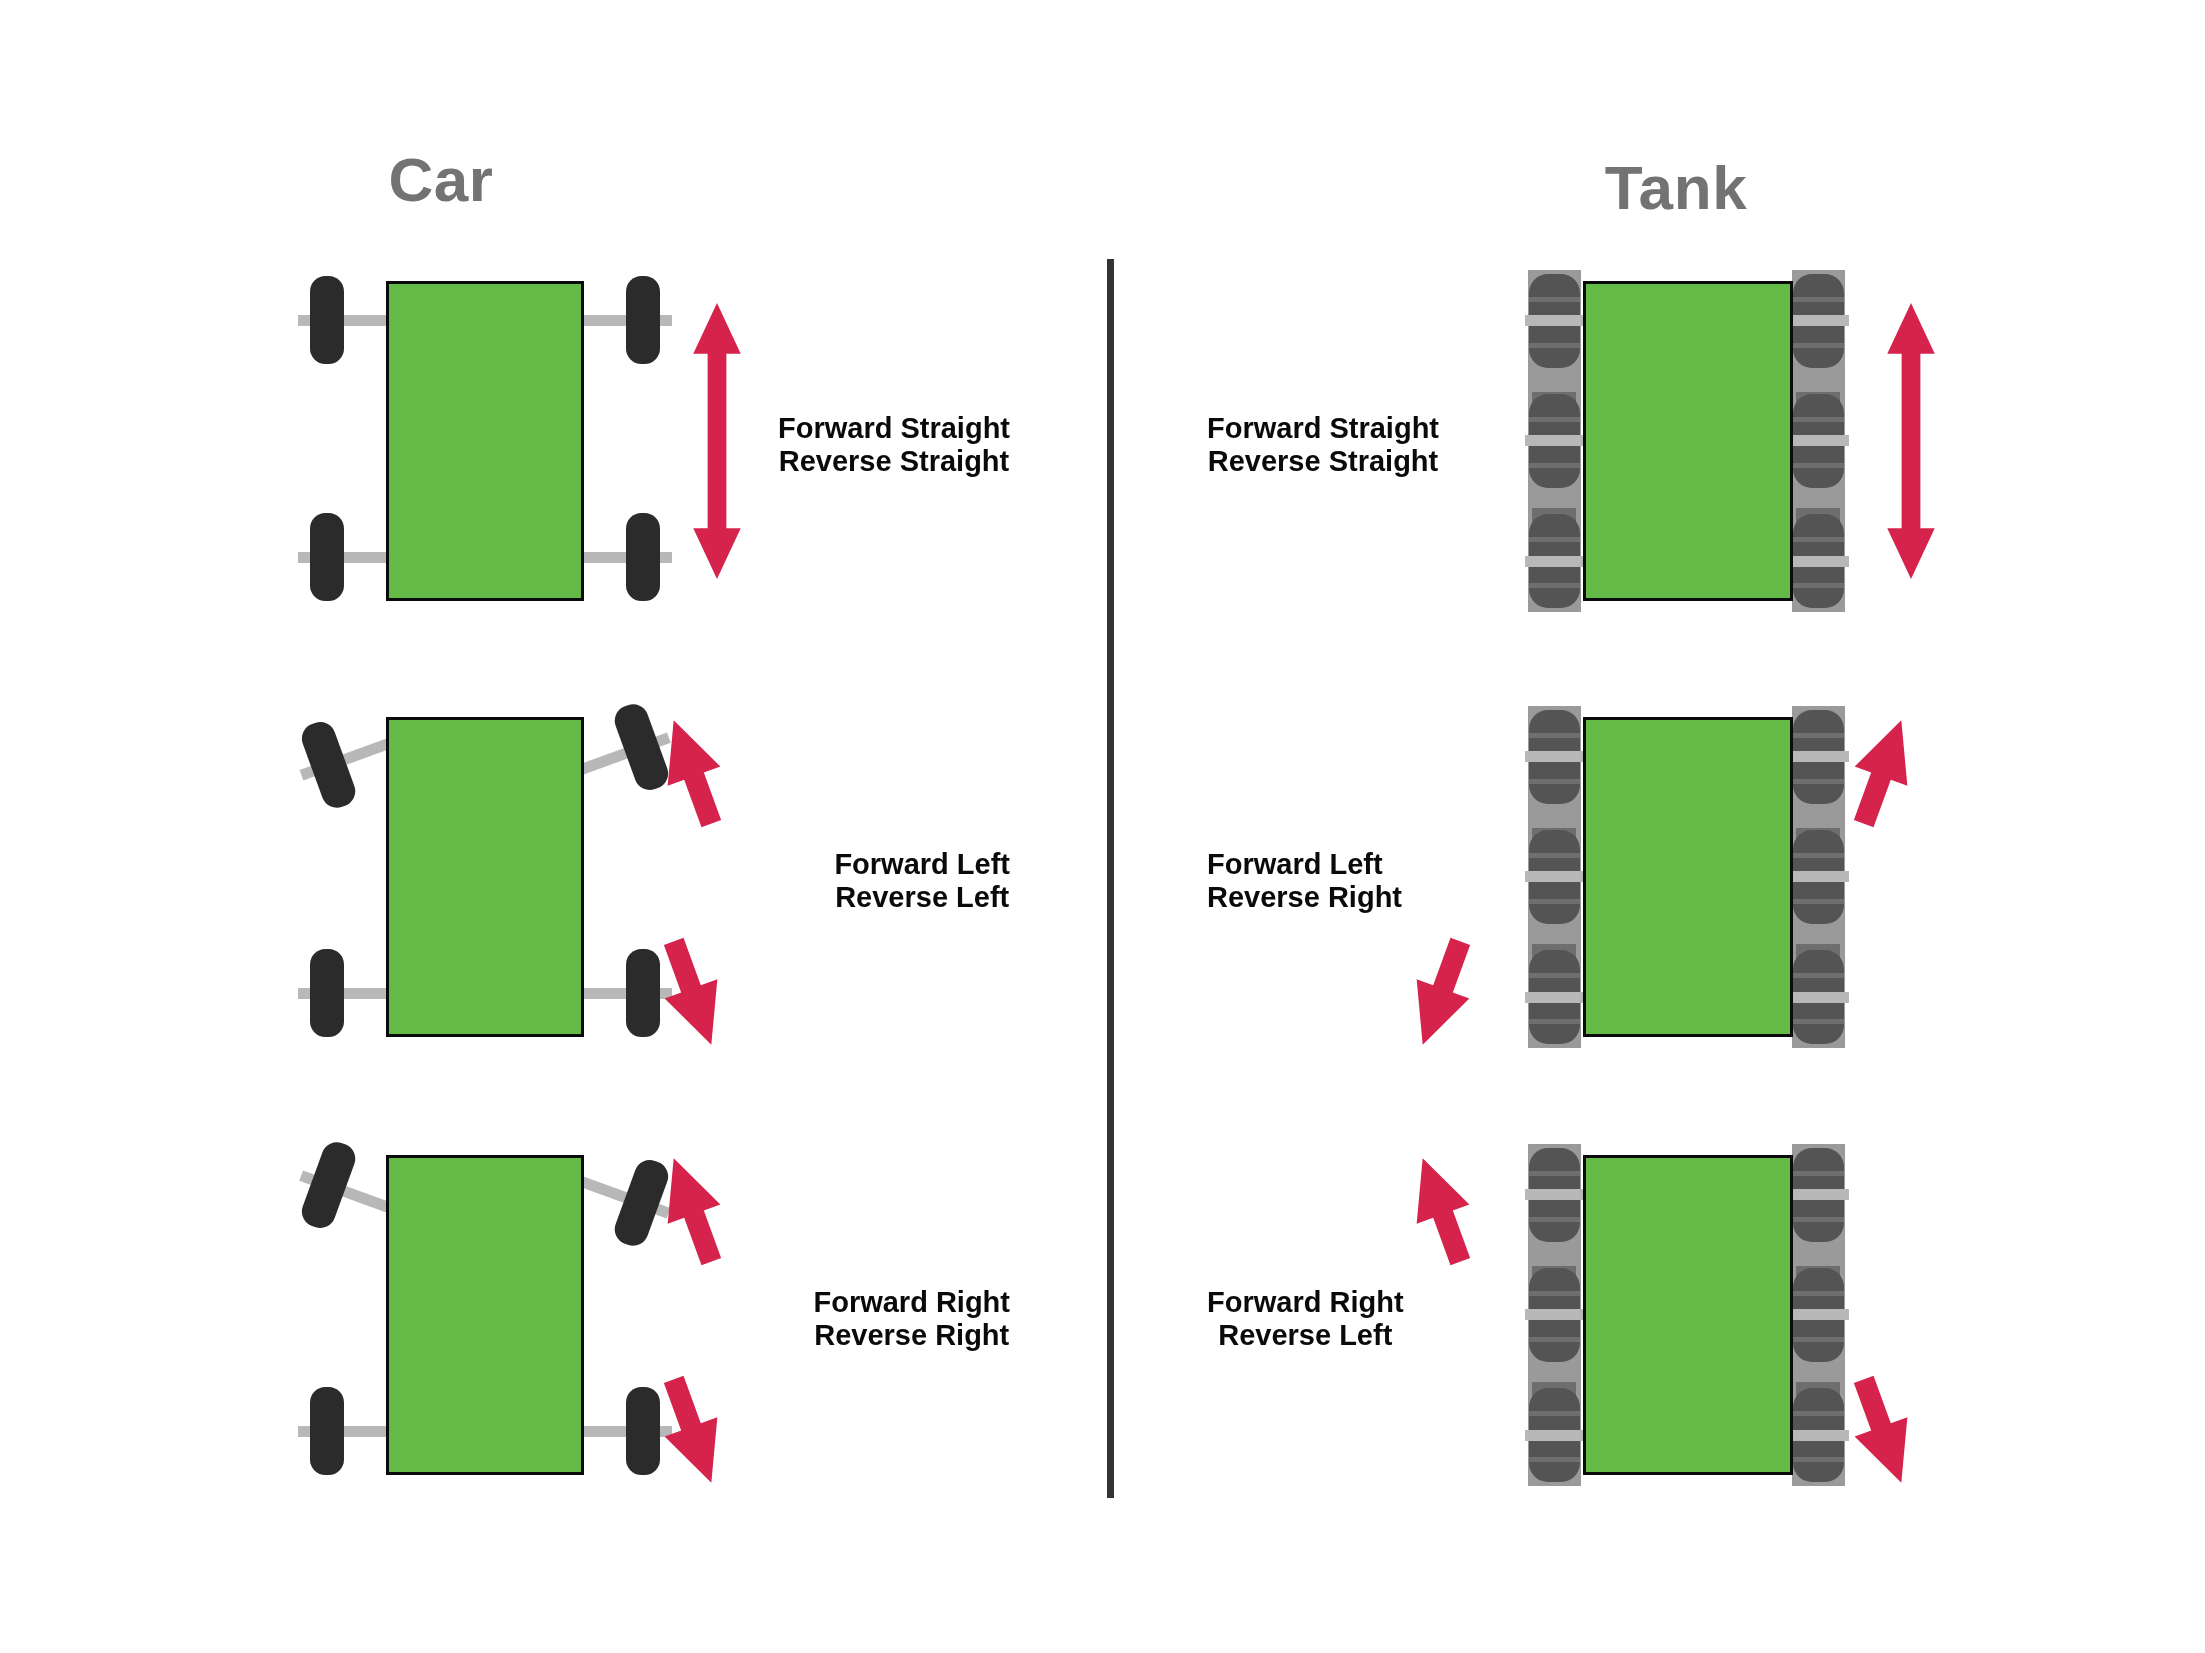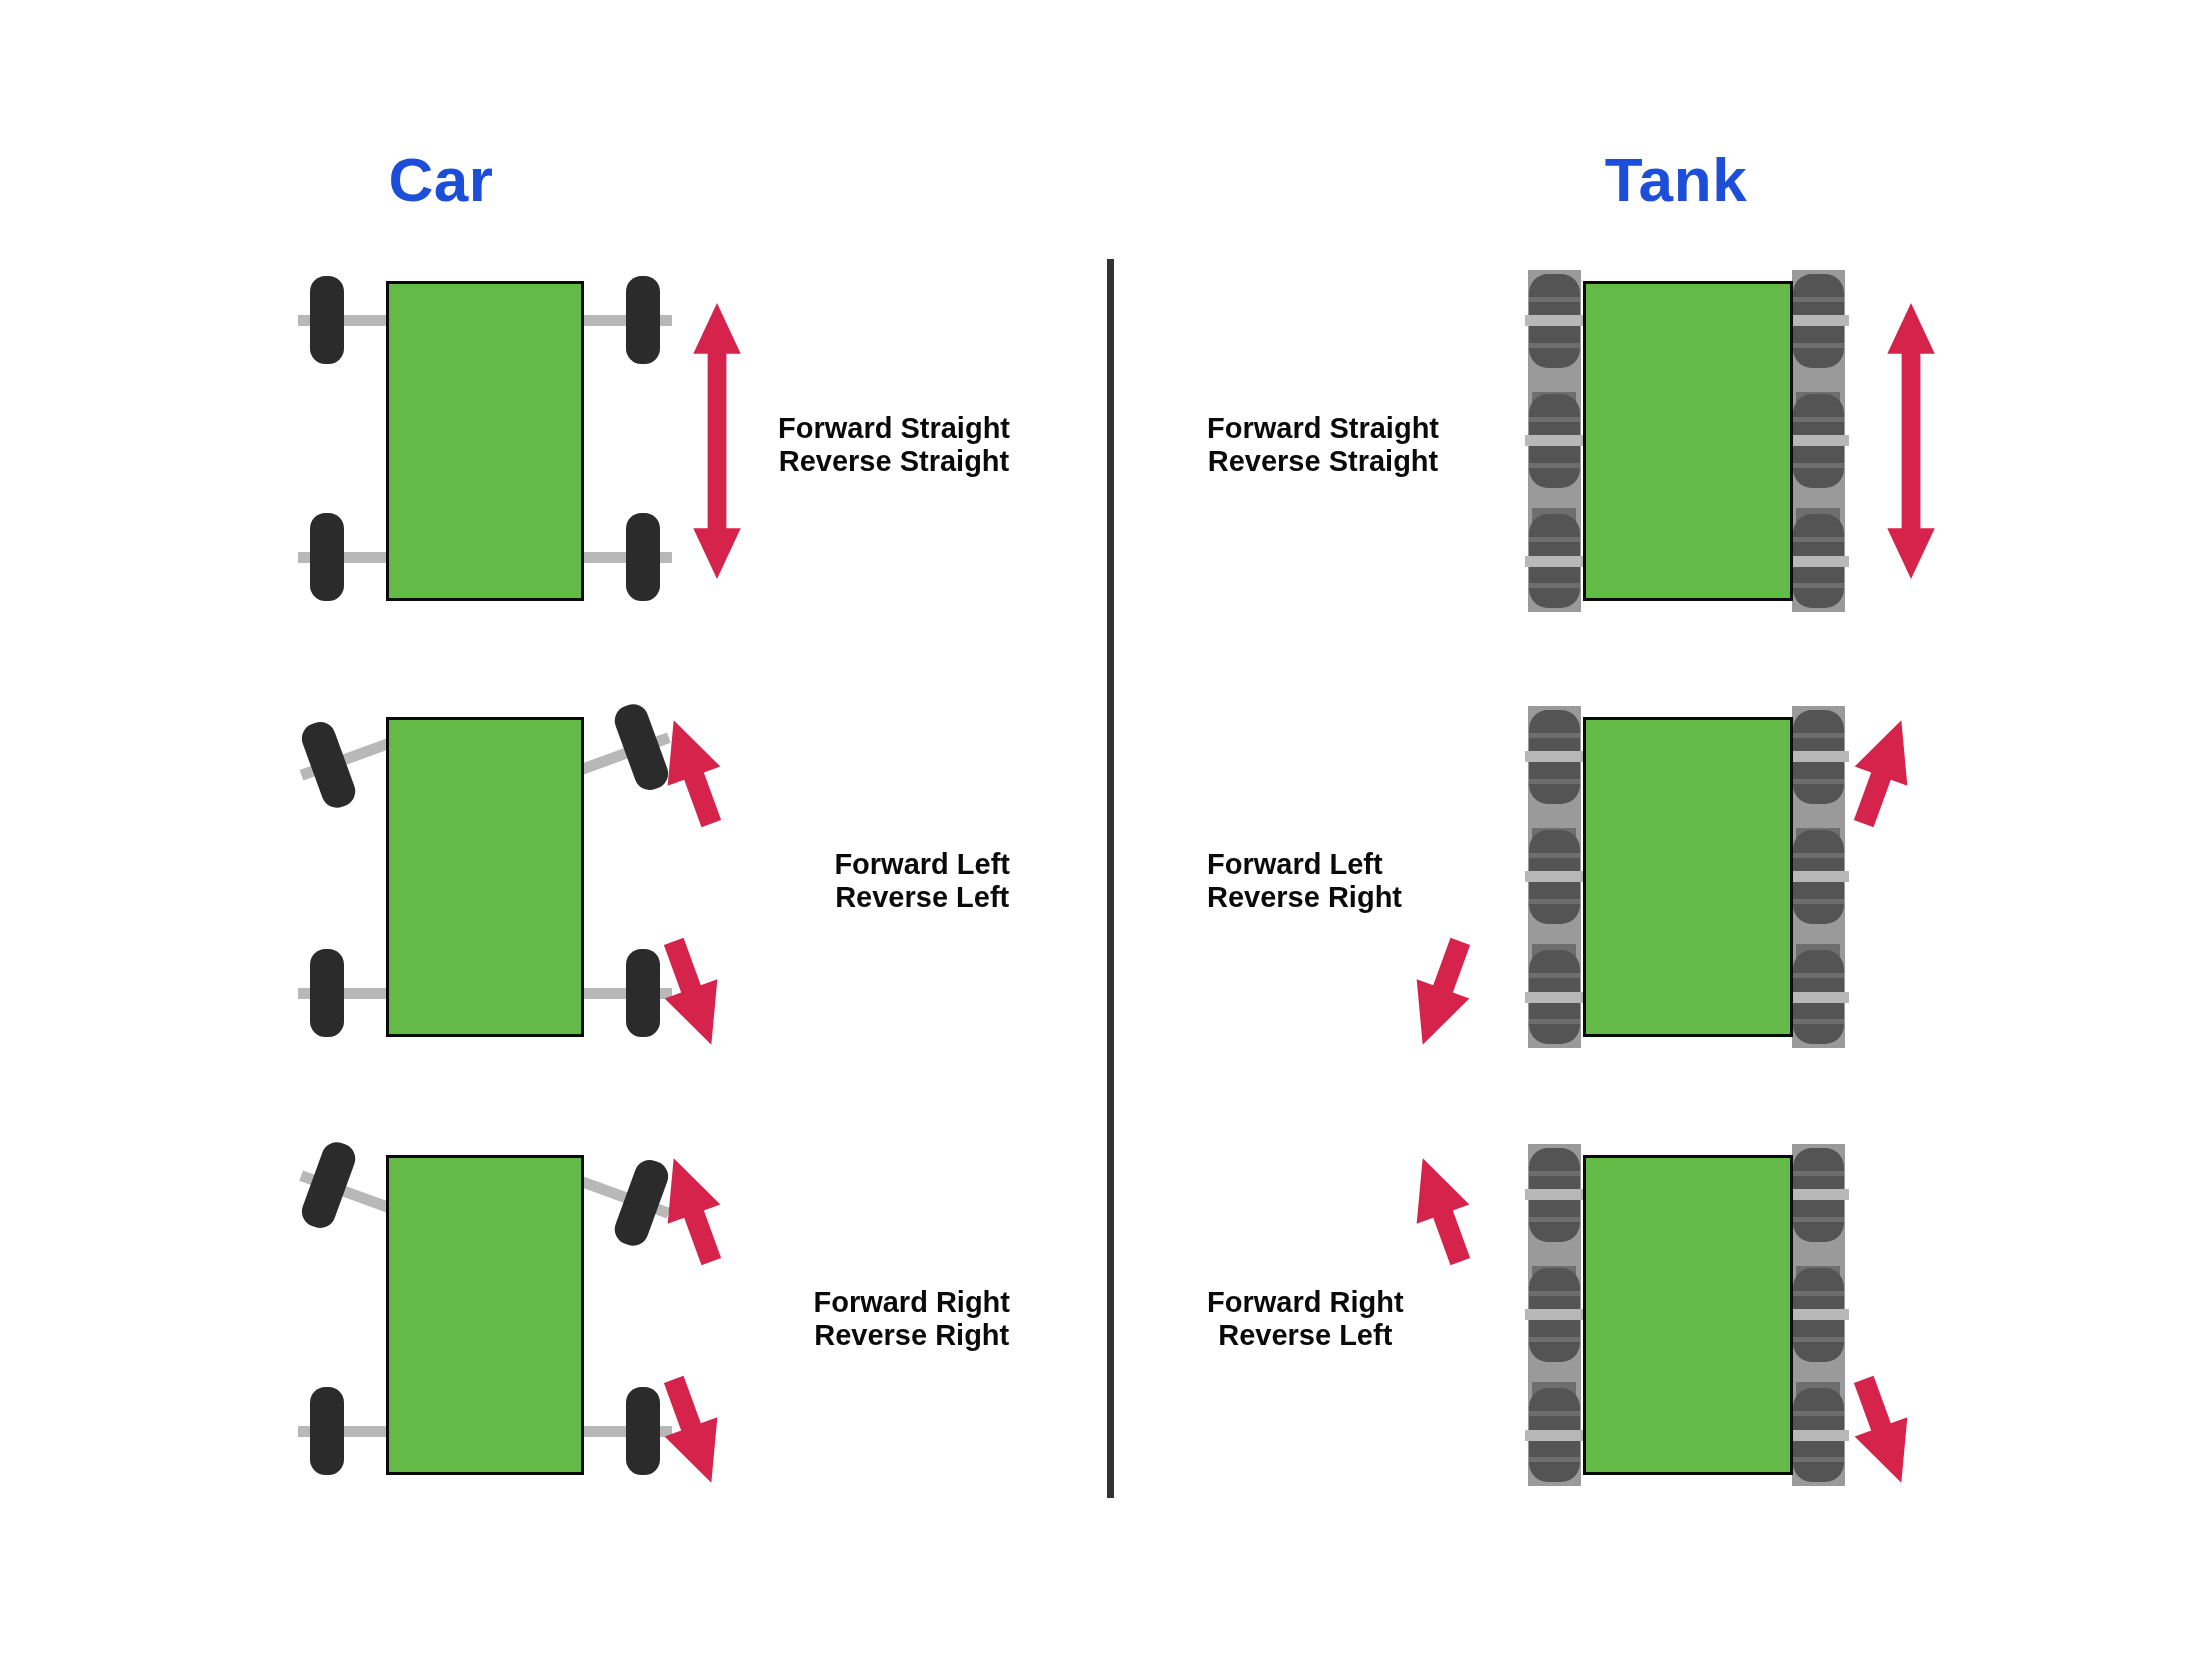--- a/index.html
+++ b/index.html
@@ -10,26 +10,26 @@
     overflow:hidden;
     position:relative;
   }
   .stage{position:absolute;left:0;top:0;width:2205px;height:1654px;}
 
   
   .col-title{
     position:absolute;
     font-weight:bold;
     font-size:62px;
-    color:#1d4ed8;
+    color:#737373;
     letter-spacing:0.6px;
     white-space:nowrap;
   }
   #title-car{left:441px;top:144px;transform:translateX(-50%);}
-  #title-tank{left:1676px;top:144px;transform:translateX(-50%);}
+  #title-tank{left:1676px;top:152px;transform:translateX(-50%);}
 
   
   .divider{
     position:absolute;
     left:1107px;top:259px;
     width:6.6px;height:1239px;
     background:#333333;
   }
 
   

